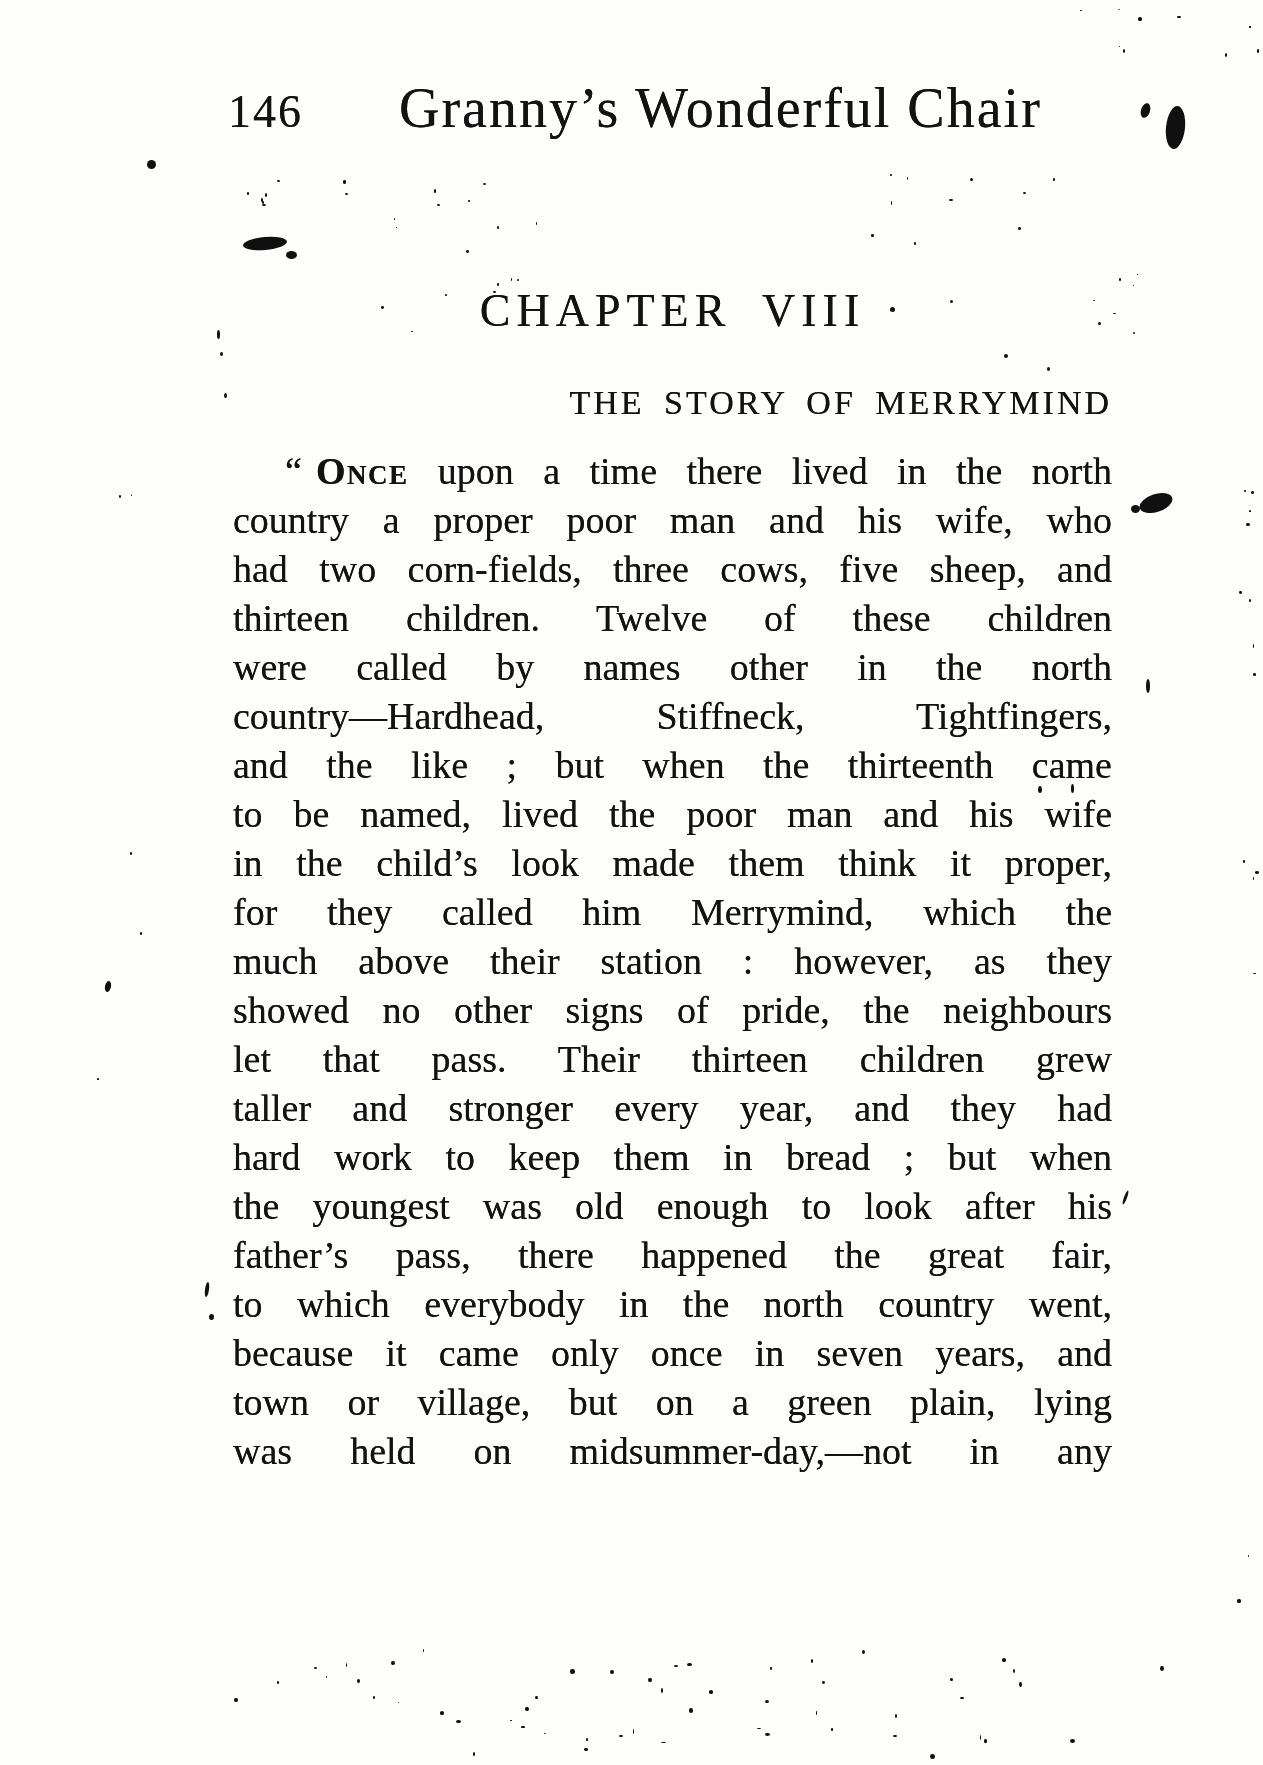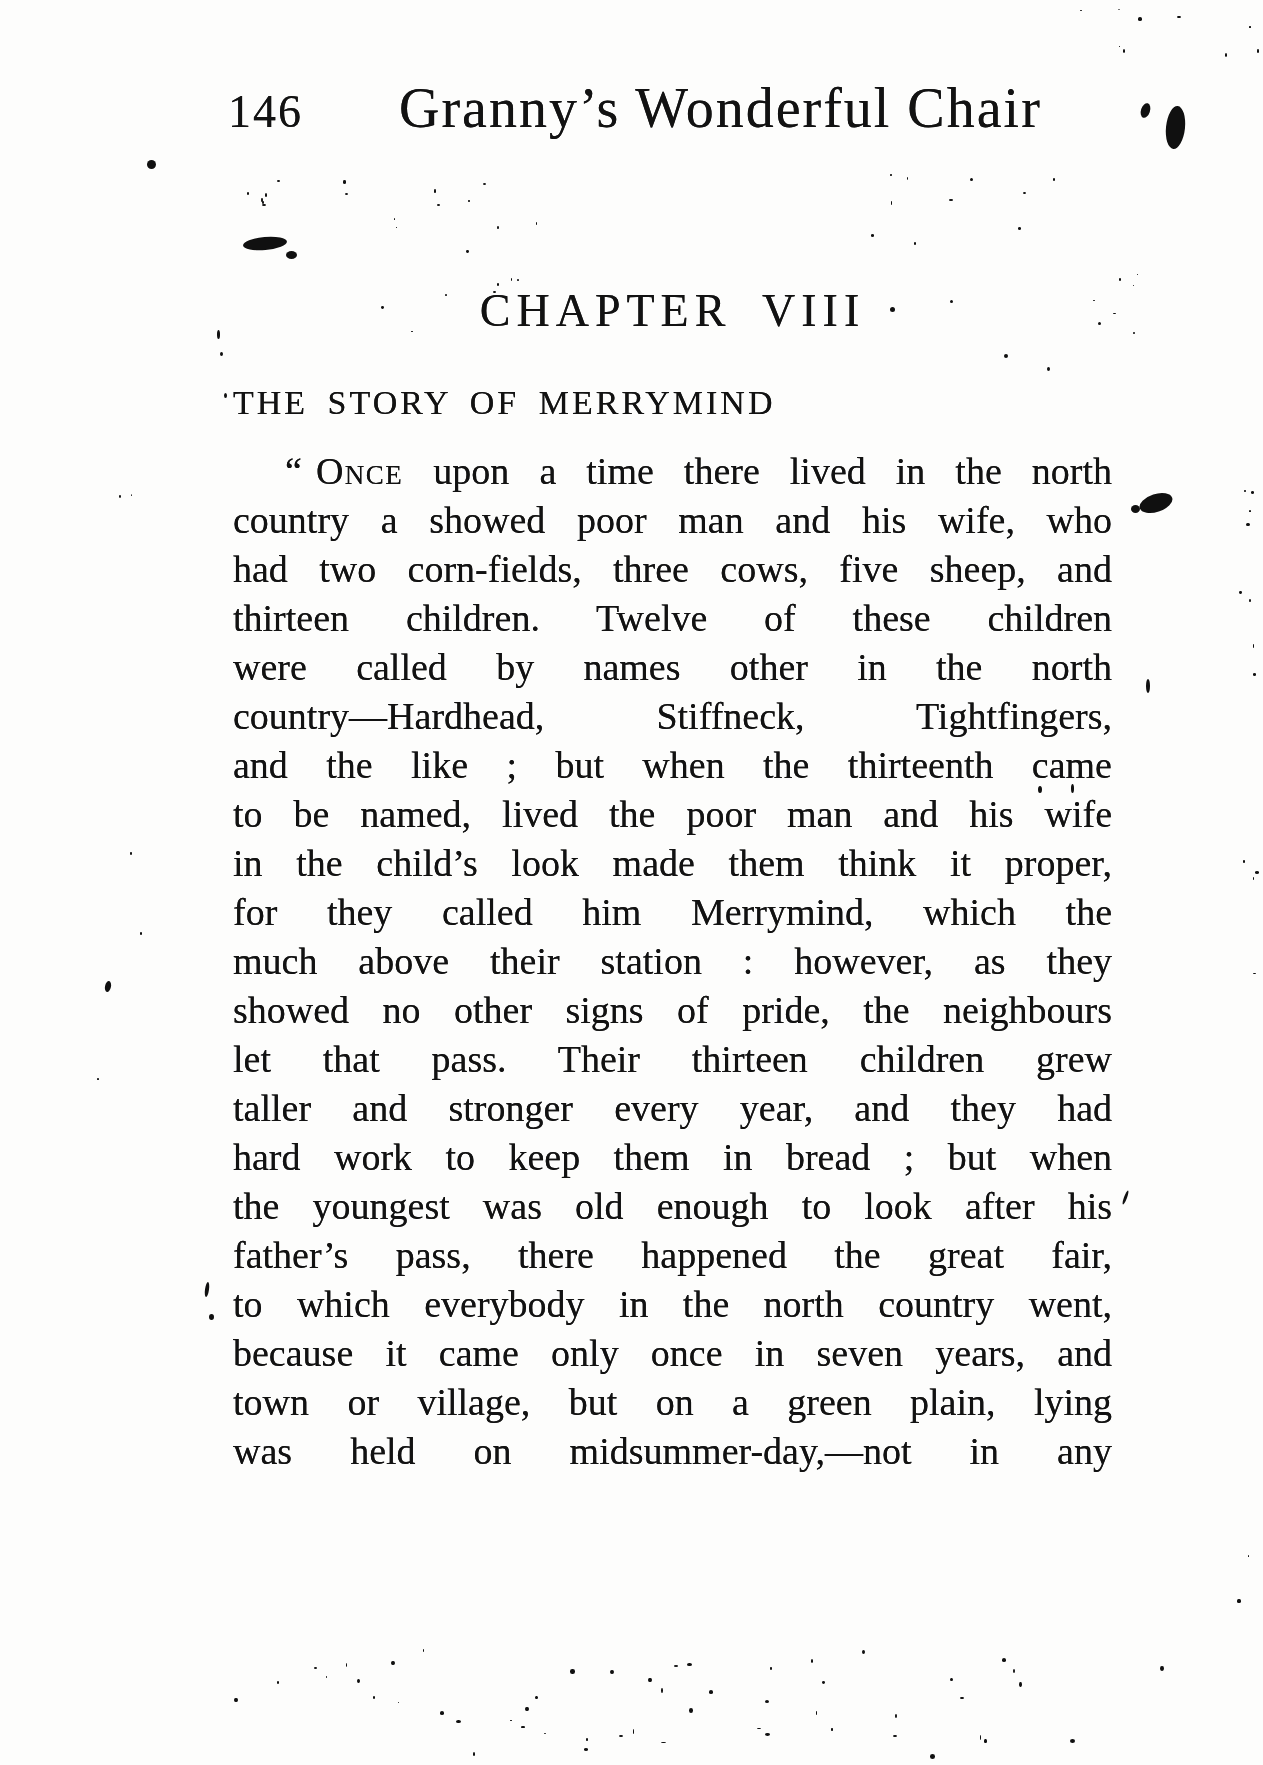--- a/index.html
+++ b/index.html
@@ -17,34 +17,34 @@
     display:flex;align-items:baseline;
   }
   .page-number{font-size:46px;letter-spacing:2px;}
   .book-title{font-size:56px;margin-left:96px;letter-spacing:2px;white-space:nowrap;}
   .chapter-heading{
     position:absolute;top:284px;left:233px;width:879px;
     text-align:center;font-size:46px;letter-spacing:6px;word-spacing:14px;white-space:nowrap;
   }
   .story-title{
     position:absolute;top:384px;left:233px;width:879px;
-    text-align:left;font-size:34px;letter-spacing:3px;word-spacing:8px;white-space:nowrap;
+    text-align:right;font-size:34px;letter-spacing:3px;word-spacing:8px;white-space:nowrap;
   }
   .story-paragraph{
     position:absolute;top:447px;left:233px;width:879px;
     font-size:38px;line-height:49px;
   }
   .line{
     text-align:justify;
     text-align-last:justify;
     height:49px;overflow:hidden;
   }
   .line.first{padding-left:52px;}
   .open-quote{margin-right:14px;}
-  .lead{font-variant:small-caps;letter-spacing:1.5px;}
+  .lead{font-variant:small-caps;letter-spacing:1.5px;font-weight:bold;}
   .speck{position:absolute;background:#101010;}
 </style>
 </head>
 <body>
 
 <div class="page">
 
   <div class="header-row">
     <span class="page-number">146</span>
     <span class="book-title">Granny’s Wonderful Chair</span>
@@ -53,21 +53,21 @@
   <div class="chapter-heading">CHAPTER VIII</div>
 
   <div class="story-title">THE STORY OF MERRYMIND</div>
 
   <div class="story-paragraph">
     <div class="line first">
       <span class="open-quote">“</span><span class="lead">Once</span>
       <span>upon a time there lived in the north</span>
     </div>
     <div id="lines-container">
-        <div class="line">country a showed poor man and his wife, who</div>
+        <div class="line">country a proper poor man and his wife, who</div>
         <div class="line">had two corn-fields, three cows, five sheep, and</div>
         <div class="line">thirteen children.  Twelve of these children</div>
         <div class="line">were called by names other in the north</div>
         <div class="line">country—Hardhead, Stiffneck, Tightfingers,</div>
         <div class="line">and the like ; but when the thirteenth came</div>
         <div class="line">to be named, lived the poor man and his wife</div>
         <div class="line">in the child’s look made them think it proper,</div>
         <div class="line">for they called him Merrymind, which the</div>
         <div class="line">much above their station :  however, as they</div>
         <div class="line">showed no other signs of pride, the neighbours</div>

